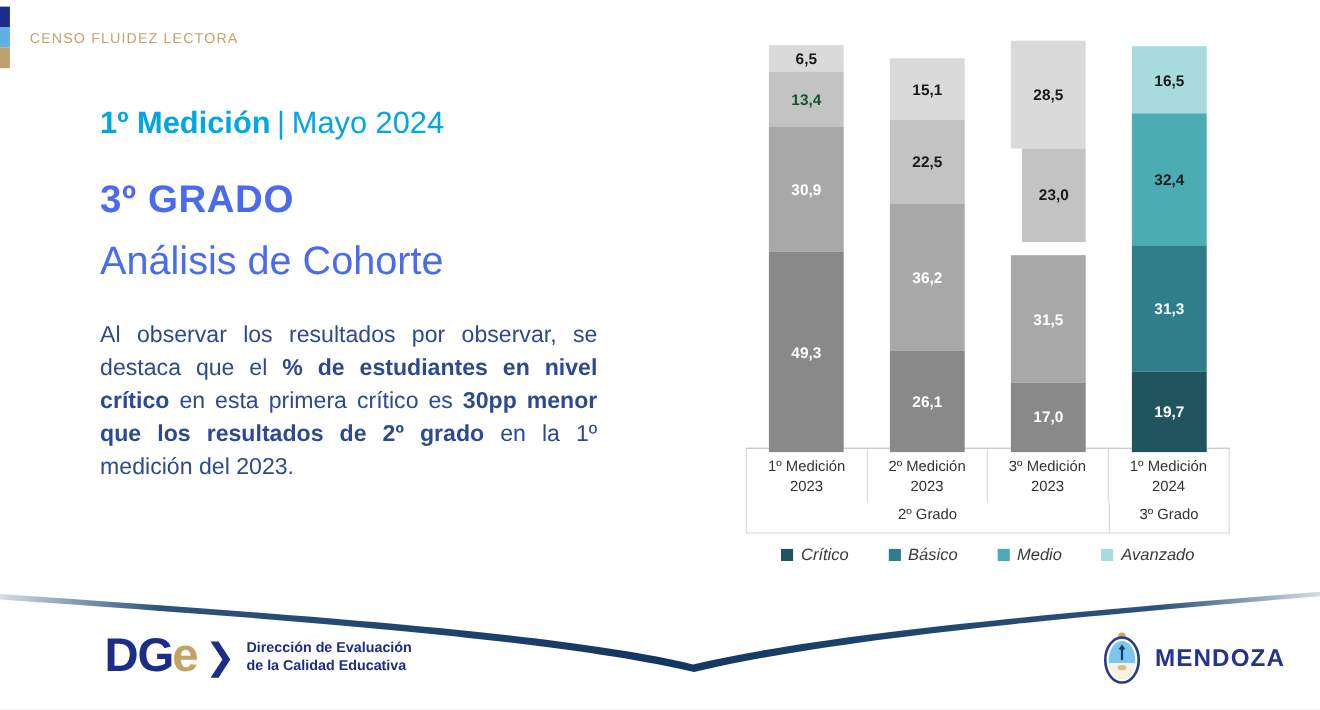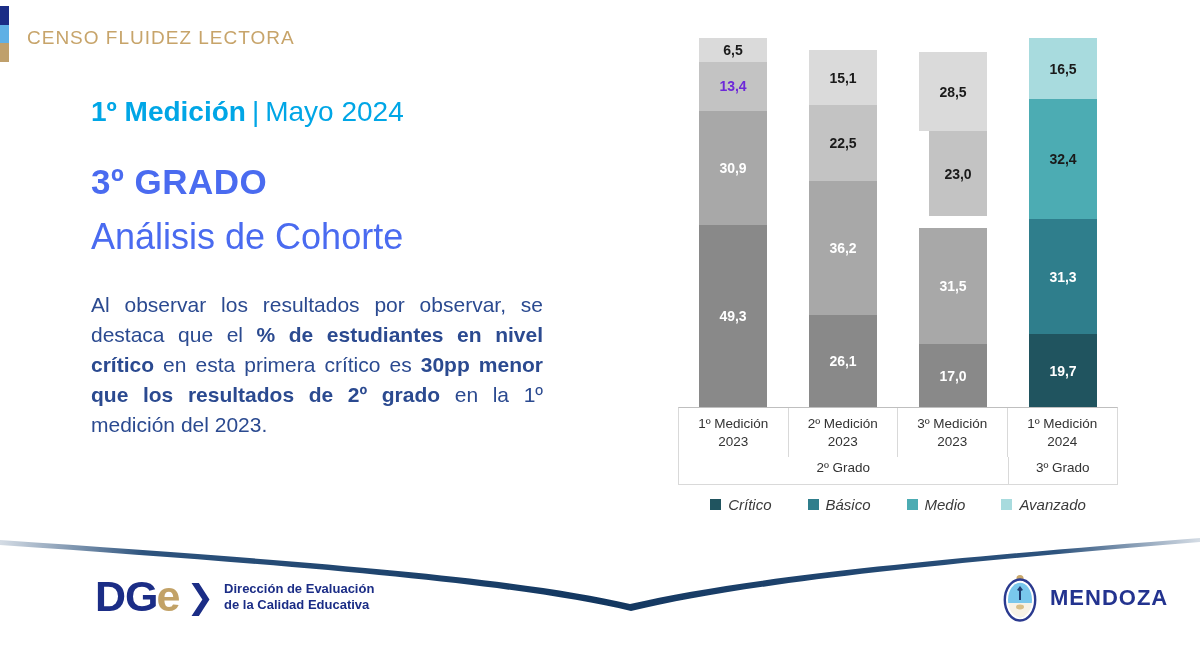--- a/index.html
+++ b/index.html
@@ -7,21 +7,21 @@
     position:relative;width:1200px;height:645px;background:#ffffff;
     font-family:"Liberation Sans","DejaVu Sans",sans-serif;overflow:hidden;
     margin:0 auto;
   }
   
   .corner-stripe{position:absolute;left:0;top:6px;width:9px;height:56px;display:flex;flex-direction:column;}
   .corner-stripe .s1{flex:1;background:#1B2D86;}
   .corner-stripe .s2{flex:1;background:#5FB0E5;}
   .corner-stripe .s3{flex:1;background:#BFA06C;}
   .kicker{
-    position:absolute;left:27px;top:27px;font-size:19px;letter-spacing:1px;
+    position:absolute;left:27px;top:27px;font-size:13px;letter-spacing:1px;
     color:#C7A46A;font-weight:400;
   }
   .measure-line{position:absolute;left:91px;top:96px;font-size:28px;color:#00A6E6;}
   .measure-line .m-bold{font-weight:700;}
   .measure-line .m-sep{font-weight:300;margin:0 6px;}
   .measure-line .m-date{font-weight:400;}
   .grade-title{position:absolute;left:91px;top:162px;margin:0;font-size:35px;font-weight:700;color:#4A6BF0;letter-spacing:.5px;}
   .grade-subtitle{position:absolute;left:91px;top:216px;margin:0;font-size:36px;font-weight:500;color:#4A6BF0;}
   .body-text{
     position:absolute;left:91px;top:290px;width:452px;margin:0;
@@ -85,21 +85,21 @@
   <div class="chart">
     <div class="plot-area">
         <div class="bar-stack">
           <div class="bar-seg" style="height: 181.9px; background: rgb(137, 137, 137);">
             <span class="seg-label" style="color: rgb(255, 255, 255);">49,3</span>
           </div>
           <div class="bar-seg" style="height: 114px; background: rgb(168, 168, 168);">
             <span class="seg-label" style="color: rgb(255, 255, 255);">30,9</span>
           </div>
           <div class="bar-seg" style="height: 49.4px; background: rgb(195, 195, 195);">
-            <span class="seg-label" style="color: #6d28d9;">13,4</span>
+            <span class="seg-label" style="color: #14532d;">13,4</span>
           </div>
           <div class="bar-seg" style="height: 24px; background: rgb(218, 218, 218);">
             <span class="seg-label" style="color: rgb(26, 26, 26);">6,5</span>
           </div>
         </div>
         <div class="bar-stack">
           <div class="bar-seg" style="height: 92px; background: rgb(137, 137, 137);">
             <span class="seg-label" style="color: rgb(255, 255, 255);">26,1</span>
           </div>
           <div class="bar-seg" style="height: 133.6px; background: rgb(168, 168, 168);">
@@ -115,21 +115,21 @@
         <div class="bar-stack">
           <div class="bar-seg" style="height: 62.7px; background: rgb(137, 137, 137);">
             <span class="seg-label" style="color: rgb(255, 255, 255);">17,0</span>
           </div>
           <div class="bar-seg" style="height: 116.2px; background: rgb(168, 168, 168); margin-top: 12px;">
             <span class="seg-label" style="color: rgb(255, 255, 255);">31,5</span>
           </div>
           <div class="bar-seg" style="height: 84.9px; background: rgb(195, 195, 195); margin-left: 10px;">
             <span class="seg-label" style="color: rgb(26, 26, 26);">23,0</span>
           </div>
-          <div class="bar-seg" style="height: 79px; background: rgb(218, 218, 218);">
+          <div class="bar-seg" style="height: 98px; background: rgb(218, 218, 218);">
             <span class="seg-label" style="color: rgb(26, 26, 26);">28,5</span>
           </div>
         </div>
         <div class="bar-stack">
           <div class="bar-seg" style="height: 72.7px; background: rgb(32, 84, 95);">
             <span class="seg-label" style="color: rgb(255, 255, 255);">19,7</span>
           </div>
           <div class="bar-seg" style="height: 115.5px; background: rgb(47, 126, 140);">
             <span class="seg-label" style="color: rgb(255, 255, 255);">31,3</span>
           </div>

